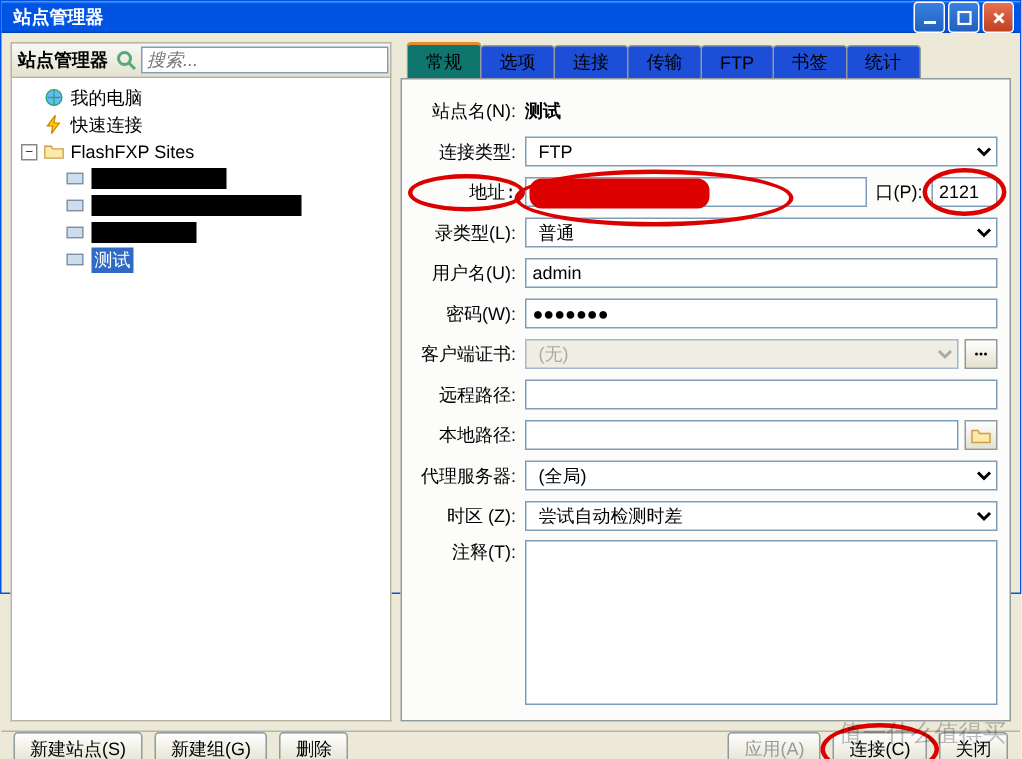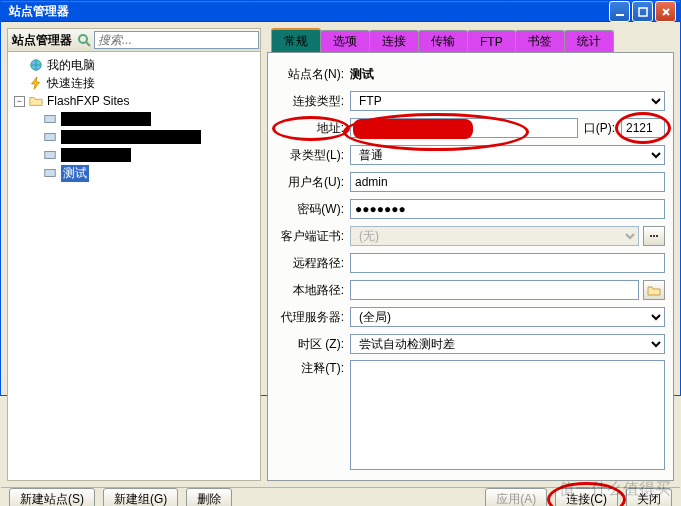--- a/index.html
+++ b/index.html
@@ -29,28 +29,28 @@
 .tnode .twist.blank { border: none; }
 .ticon { width: 16px; height: 16px; display: inline-flex; align-items: center; justify-content: center; }
 .ticon.globe svg, .ticon.flash svg, .ticon.folder svg, .ticon.drive svg { width: 14px; height: 14px; }
 .tlabel { white-space: nowrap; }
 .tlabel.sel { background: #316ac5; color: #fff; padding: 0 2px; }
 .indent1 { padding-left: 16px; }
 .redact { display: inline-block; height: 14px; background: #000; }
 
 .right { flex: 1; display: flex; flex-direction: column; }
 .tabs { height: 24px; display: flex; align-items: flex-end; padding-left: 4px; gap: 0; }
-.tab { height: 22px; padding: 0 12px; border: 1px solid #919b9c; border-bottom: none; background: #d946ef; border-radius: 3px 3px 0 0; margin-right: -1px; display: flex; align-items: center; cursor: pointer; }
+.tab { height: 22px; padding: 0 12px; border: 1px solid #919b9c; border-bottom: none; background: #1d4ed8; border-radius: 3px 3px 0 0; margin-right: -1px; display: flex; align-items: center; cursor: pointer; }
 .tab.active { background: #0f766e; height: 24px; position: relative; z-index: 2; border-top: 2px solid #e68b2c; }
 .tabpanel { flex: 1; border: 1px solid #919b9c; background: #fcfcfa; padding: 10px 8px; }
 
 .form { display: flex; flex-direction: column; gap: 5px; }
 .row { display: flex; align-items: center; gap: 4px; height: 22px; }
 .lbl { width: 70px; text-align: right; padding-right: 2px; }
-.lbl.circled { position: relative; }
+.lbl.circled { position: relative; font-family: Liberation Mono, monospace; }
 .lbl.circled::after { content: ""; position: absolute; left: -4px; top: -4px; right: -4px; bottom: -4px; border: 3px solid #d00; border-radius: 50%; pointer-events: none; }
 .fld { flex: 1; height: 20px; border: 1px solid #7f9db9; background: #fff; padding: 0 4px; display: flex; align-items: center; }
 .fld.disabled { background: #ece9d8; color: #888; }
 select.fld, input.fld { height: 20px; }
 .portlbl { padding: 0 2px; }
 .portwrap { position: relative; display: flex; align-items: center; }
 .portwrap::after { content: ""; position: absolute; left: -6px; top: -6px; right: -6px; bottom: -6px; border: 3px solid #d00; border-radius: 50%; pointer-events: none; }
 .port { width: 44px; height: 20px; border: 1px solid #7f9db9; padding: 0 4px; }
 .sqbtn { width: 22px; height: 20px; border: 1px solid #919b9c; background: linear-gradient(#fefefe,#e4e1cf); display: flex; align-items: center; justify-content: center; cursor: pointer; }
 .redblock { position: relative; }

